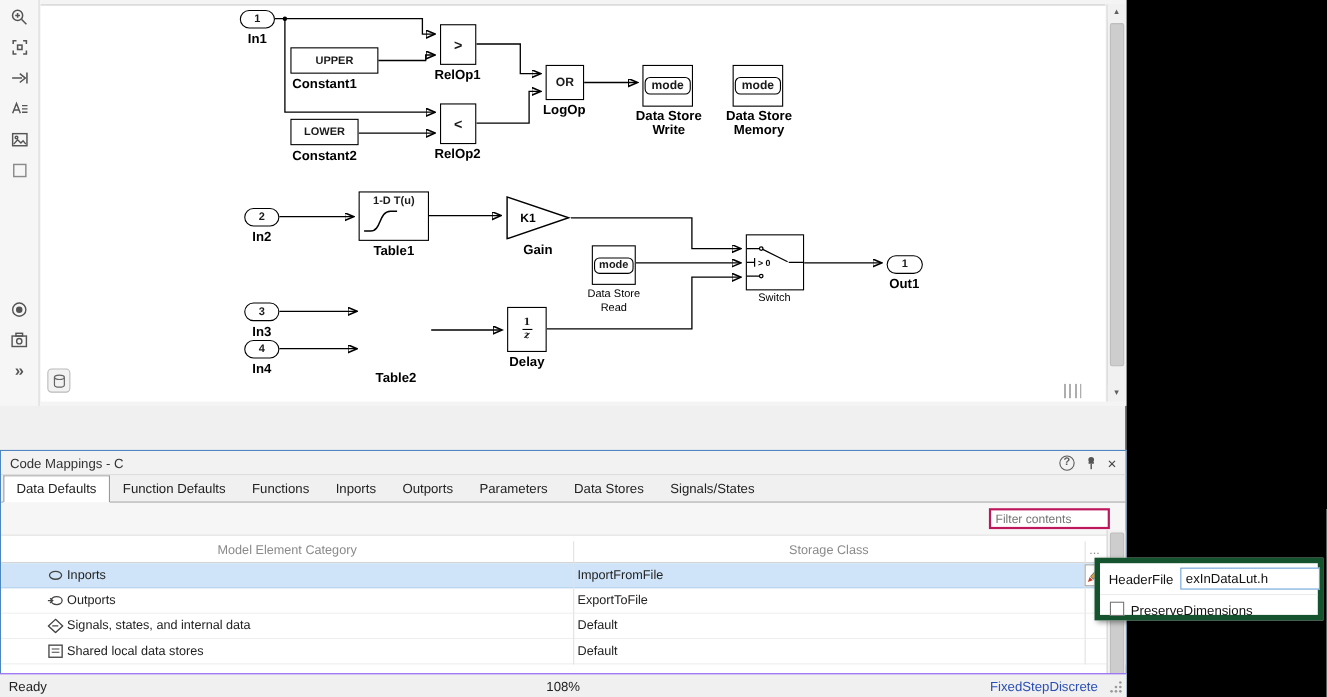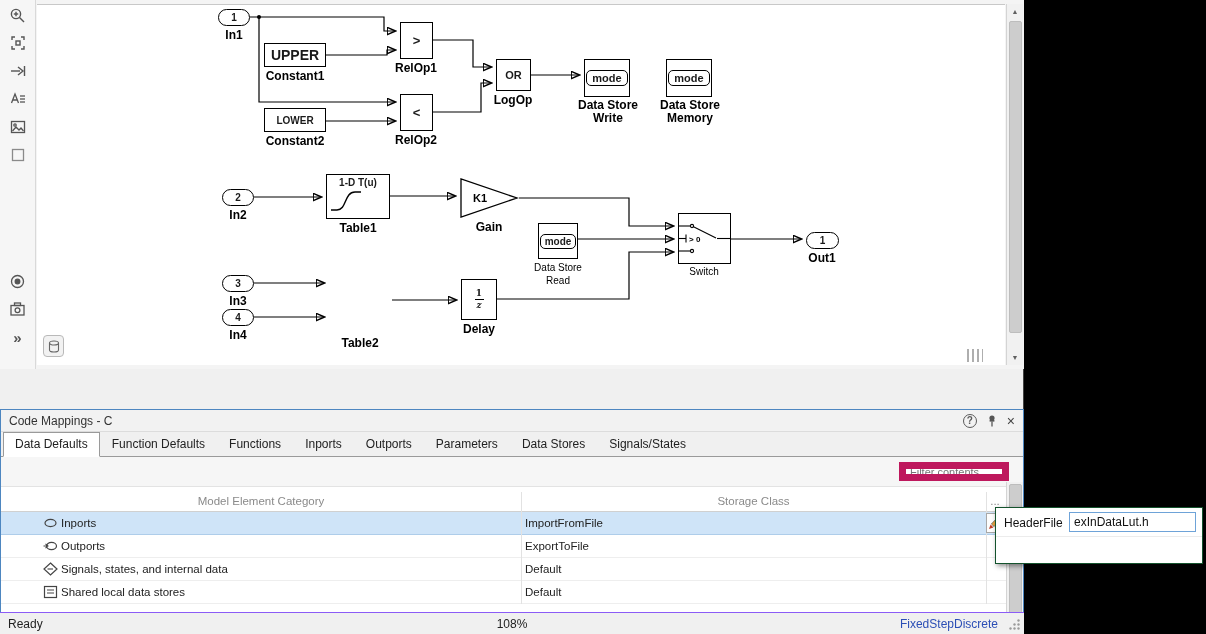--- a/index.html
+++ b/index.html
@@ -52,21 +52,21 @@
   .panel-title { font-size:12px; color:#333; }
   .titlebar-icons { margin-left:auto; display:flex; align-items:center; gap:9px; }
   .help-circle { width:14px; height:14px; border:1px solid #5a5a5a; border-radius:50%; color:#5a5a5a; font-size:10px; font-weight:bold; display:flex; align-items:center; justify-content:center; }
   .close-x { font-size:14px; color:#444; line-height:14px; }
 
   .tabbar { height:25px; background:#f0f0f0; border-bottom:1px solid #9a9a9a; display:flex; align-items:flex-end; padding-left:2px; }
   .tab { font-size:12px; color:#222; padding:4px 11px 5px; border:1px solid transparent; margin-bottom:-1px; white-space:nowrap; }
   .tab.active { background:#fff; border-color:#9a9a9a; border-bottom-color:#fff; }
 
   .panel-toolbar { position:relative; height:30px; background:#f6f6f6; border-bottom:1px solid #e3e3e3; }
-  .filter-input { position:absolute; right:14px; top:5px; width:110px; height:19px; border:7px solid #be185d; font-size:11px; padding:0 4px; font-family:"Liberation Sans",sans-serif; color:#333; }
+  .filter-input { position:absolute; right:14px; top:5px; width:110px; height:19px; border:2px solid #be185d; font-size:11px; padding:0 4px; font-family:"Liberation Sans",sans-serif; color:#333; }
 
   .grid { position:relative; height:163px; background:#fff; }
   .grid-header { position:relative; height:20px; border-bottom:1px solid #d0d0d0; }
   .hdr-cell { position:absolute; top:3px; font-size:11.5px; color:#8a8a8a; text-align:center; }
   .col-sep { position:absolute; top:0; width:1px; background:#e2e2e2; }
 
   .grid-row { position:relative; height:23px; border-bottom:1px solid #eeeeee; background:#fff; }
   .grid-row.group { background:#fafae0; }
   .grid-row.selected { background:#cfe4f8; border-bottom:1px solid #aecdea; }
   .row-caret { position:absolute; left:7px; top:7px; }
@@ -80,21 +80,21 @@
   .panel-scroll .scroll-btn { position:absolute; bottom:0; }
 
   
   .status-bar { position:absolute; left:0; top:612px; width:1024px; height:22px; background:#f0f0f0; border-top:1px solid #8b5cf6; font-size:12px; }
   .status-left { position:absolute; left:8px; top:4px; color:#222; }
   .status-zoom { position:absolute; left:0; right:0; top:4px; text-align:center; color:#222; }
   .status-solver { position:absolute; right:26px; top:4px; color:#2b4eb5; }
   .status-grip { position:absolute; right:3px; bottom:3px; }
 
   
-  .popup { position:absolute; left:995px; top:507px; width:208px; height:57px; background:#fff; border:1px solid #14532d; box-shadow:2px 2px 5px rgba(0,0,0,.45); }
+  .popup { position:absolute; left:995px; top:507px; width:208px; height:57px; background:#fff; border:5px solid #14532d; box-shadow:2px 2px 5px rgba(0,0,0,.45); }
   .popup-row1 { position:relative; height:29px; border-bottom:1px solid #ececec; }
   .popup-label { position:absolute; left:8px; top:8px; font-size:12px; color:#111; }
   .popup-field { position:absolute; left:73px; top:4px; width:127px; height:20px; border:1px solid #6ea3d8; font-size:12px; padding:0 4px; font-family:"Liberation Sans",sans-serif; color:#111; }
   .popup-row2 { position:relative; height:27px; }
   .popup-check { position:absolute; left:9px; top:6px; width:13px; height:13px; border:1px solid #777; background:#fff; }
   .popup-check-label { position:absolute; left:28px; top:7px; font-size:12px; color:#111; }
 </style>
 </head>
 <body>
 
@@ -187,21 +187,21 @@
         <path d="M217,312 H287" marker-end="url(#arr)"></path>
         <path d="M355,295 H419" marker-end="url(#arr)"></path>
         <circle cx="222" cy="12" r="2" fill="#000" stroke="none"></circle>
       </svg>
 
       <div class="blk port-oval" style="left:181px;top:4px;width:32px;height:17px">
           <span>1</span>
         </div>
       <div class="blk-label" style="left:147px;top:23px;width:100px">In1</div>
 
-      <div class="blk" style="left:227px;top:38px;width:62px;height:24px;font-size:14px">
+      <div class="blk" style="left:227px;top:38px;width:80px;height:24px;font-size:10px">
           <span>UPPER</span>
         </div>
       <div class="blk-label" style="left:208px;top:64px;width:100px">Constant1</div>
 
       <div class="blk" style="left:363px;top:17px;width:33px;height:37px;font-size:13px">
           <span>&gt;</span>
         </div>
       <div class="blk-label" style="left:329px;top:56px;width:100px">RelOp1</div>
 
       <div class="blk" style="left:227px;top:103px;width:62px;height:24px;font-size:10px">
@@ -432,13 +432,17 @@
         <circle cx="2.5" cy="10.5" r="1.2" fill="#9a9a9a"></circle>
     </svg>
   </div>
 </div>
 
 <div class="popup">
   <div class="popup-row1">
     <span class="popup-label">HeaderFile</span>
     <input class="popup-field" type="text" value="exInDataLut.h" style="">
   </div>
+  <div class="popup-row2">
+    <span class="popup-check"></span>
+    <span class="popup-check-label">PreserveDimensions</span>
+  </div>
 </div>
 
 </body></html>

